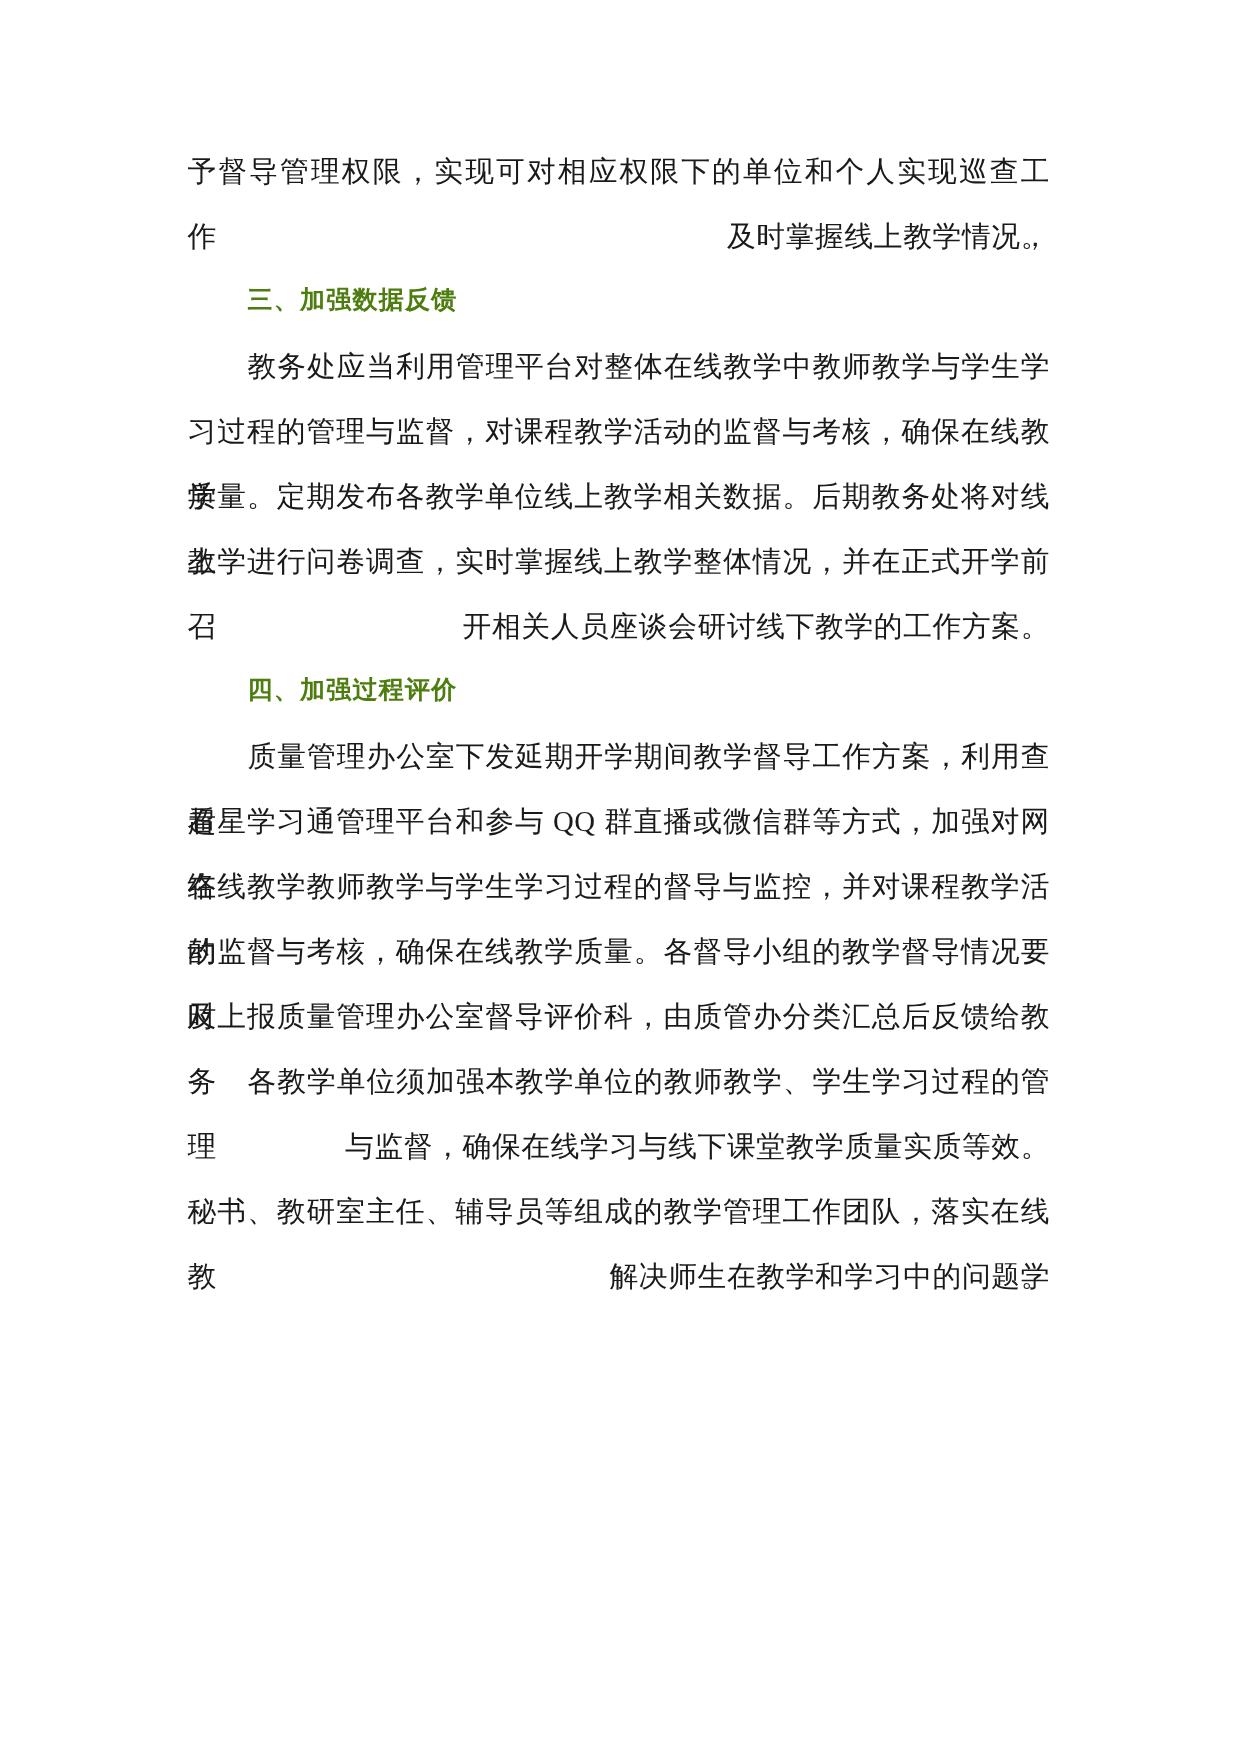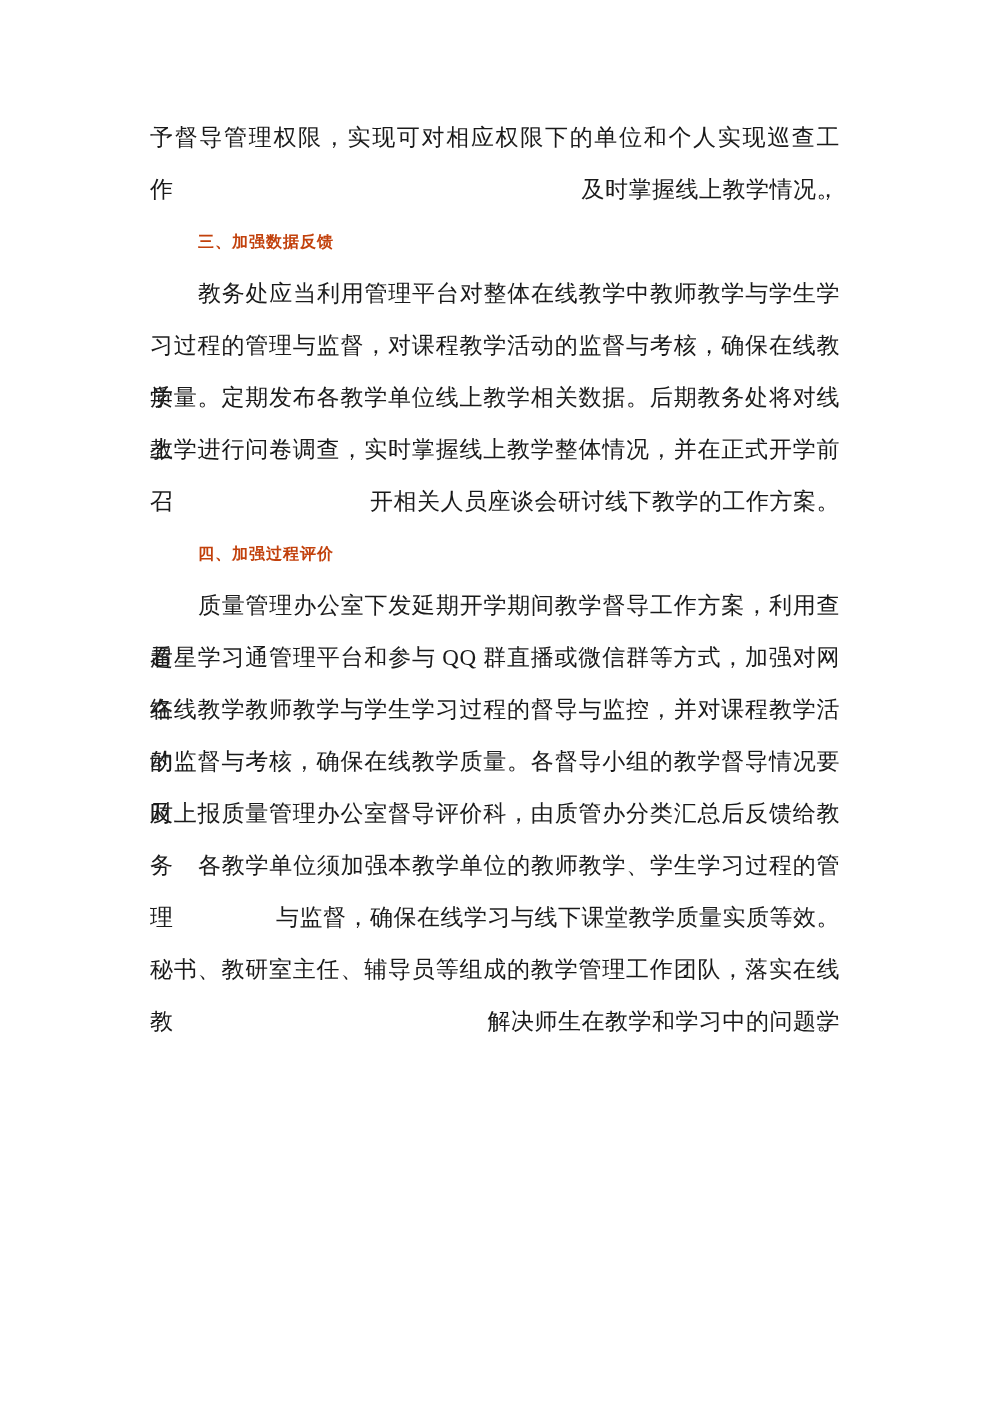--- a/index.html
+++ b/index.html
@@ -47,24 +47,24 @@
   }
   
   .last {
     text-align: right;
   }
   
   .indent {
     text-indent: 48px;
   }
   .heading {
-    font-family: Liberation Sans, sans-serif;
+    font-family: Liberation Mono, monospace;
     font-weight: 700;
-    font-size: 16px;
-    color: #c2410c;
+    font-size: 20px;
+    color: #4d7c0f;
     text-indent: 48px;
     letter-spacing: 1px;
   }
 </style>
 </head>
 <body>
 
 <div class="page">
   <div class="content">
 

